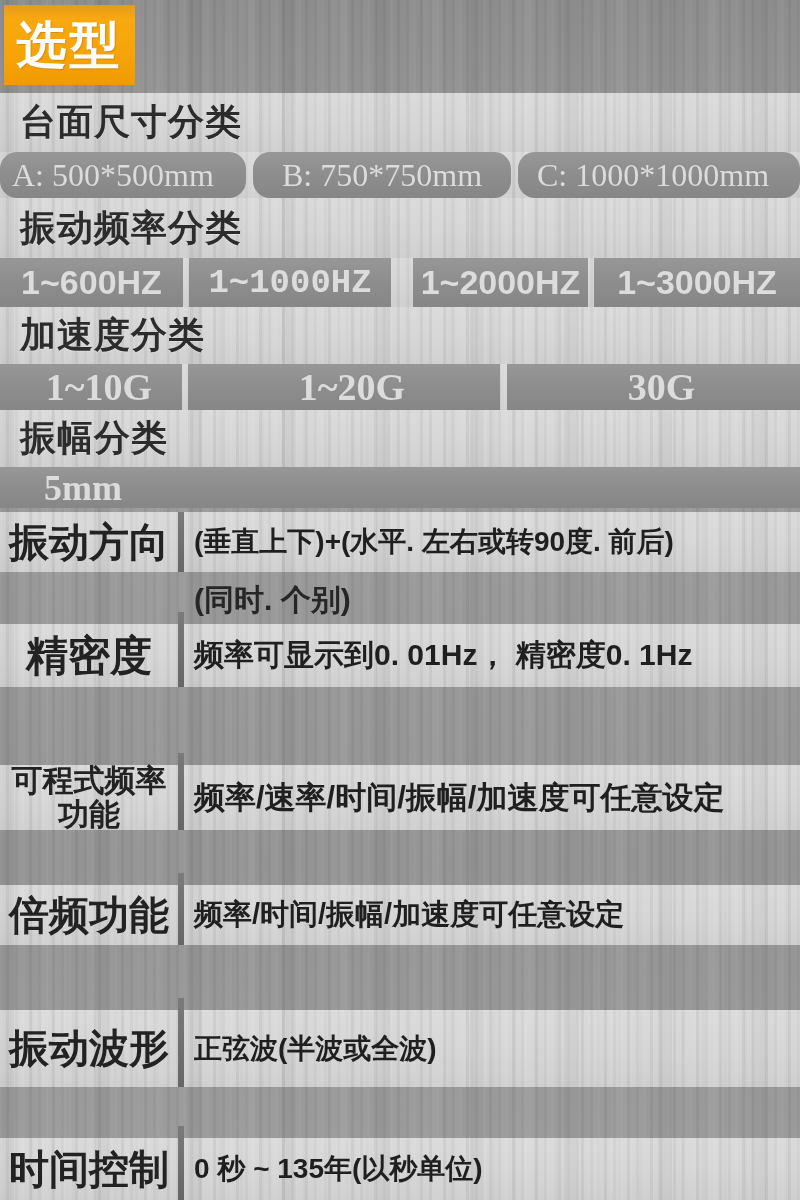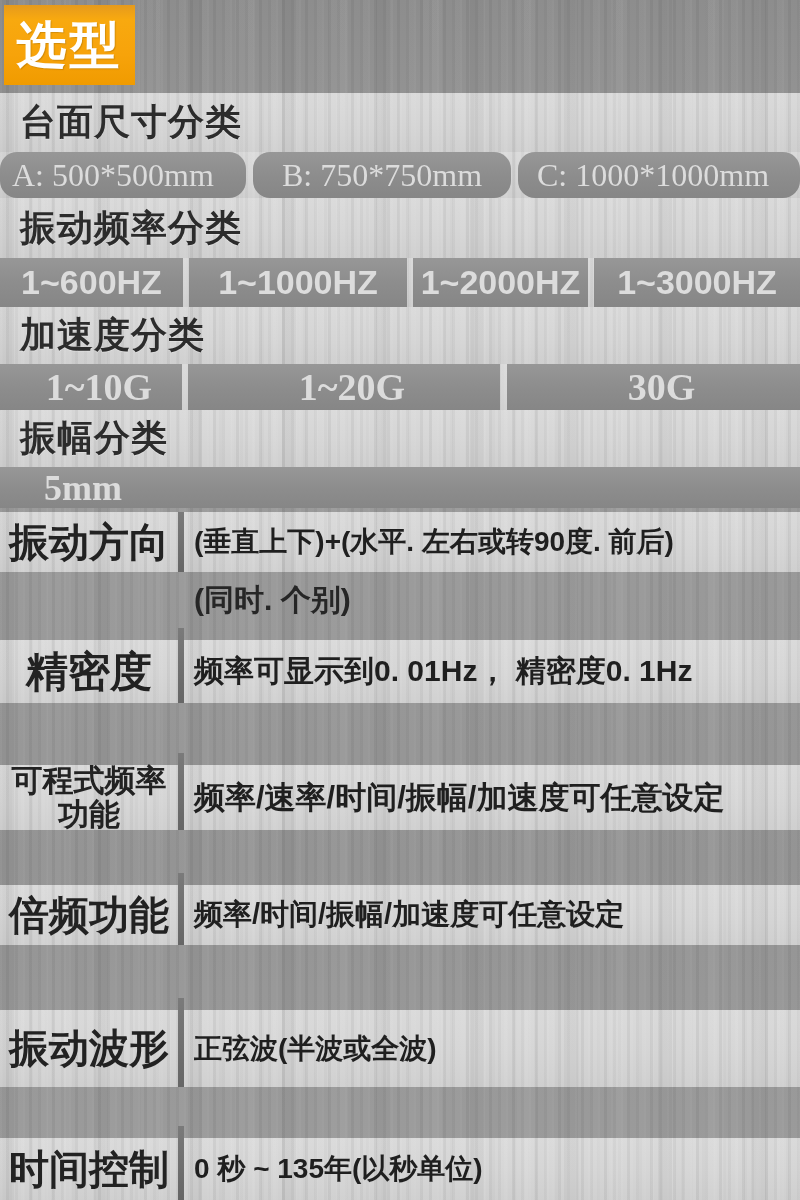--- a/index.html
+++ b/index.html
@@ -96,21 +96,21 @@
     <div class="cell dark serifcell" style="left:0;top:0;bottom:0;width:246px;padding-left:12px;">A: 500*500mm</div>
     <div class="cell dark serifcell" style="left:253px;top:0;bottom:0;width:258px;padding-left:29px;">B: 750*750mm</div>
     <div class="cell dark serifcell" style="left:518px;top:0;bottom:0;width:282px;padding-left:19px;">C: 1000*1000mm</div>
   </div>
 
   <div class="band light" style="top:198px;height:60px;">
     <div class="sec-title">振动频率分类</div>
   </div>
   <div class="band light" style="top:258px;height:49px;">
     <div class="cell dark sanscell center" style="left:0;top:0;bottom:0;width:183px;">1~600HZ</div>
-    <div class="cell dark sanscell center" style="left:189px;top:0;bottom:0;width:218px;">1~1000HZ</div>
+    <div class="cell dark sanscell center" style="left:189px;top:0;bottom:0;width:202px;font-family:Liberation Mono, monospace;">1~1000HZ</div>
     <div class="cell dark sanscell center" style="left:413px;top:0;bottom:0;width:175px;">1~2000HZ</div>
     <div class="cell dark sanscell center" style="left:594px;top:0;bottom:0;width:206px;">1~3000HZ</div>
   </div>
 
   <div class="band light" style="top:307px;height:57px;">
     <div class="sec-title">加速度分类</div>
   </div>
   <div class="band light" style="top:364px;height:46px;">
     <div class="cell dark narrowcell center" style="left:0;top:0;bottom:0;width:182px;transform:none;">1~10G</div>
     <div class="cell dark narrowcell center" style="left:188px;top:0;bottom:0;width:312px;transform:none;">1~20G</div>
@@ -124,21 +124,21 @@
     <div class="cell dark narrowcell" style="left:0;top:0;bottom:0;width:800px;padding-left:44px;transform:none;font-size:36px;">5mm</div>
   </div>
 
   <div class="band light" style="top:512px;height:60px;">
     <div class="label-cell" style="font-size:40px;letter-spacing:0px;">振动方向</div>
     <div class="vdivider" style="top:0;bottom:0;"></div>
     <div class="value-cell" style="font-size:28px;">(垂直上下)+(水平. 左右或转90度. 前后)</div>
   </div>
   <div class="gapnote" style="left:194px;top:576px;height:48px;">(同时. 个别)</div>
 
-  <div class="band light" style="top:640px;height:63px;">
+  <div class="band light" style="top:624px;height:63px;">
     <div class="label-cell" style="font-size:42px;">精密度</div>
     <div class="vdivider" style="top:-12px;bottom:0;"></div>
     <div class="value-cell" style="font-size:30px;">频率可显示到0. 01Hz， 精密度0. 1Hz</div>
   </div>
 
   <div class="band light" style="top:765px;height:65px;">
     <div class="label-cell" style="font-size:31px;line-height:34px;">
       <span>可程式频率</span>
       <span>功能</span>
     </div>

